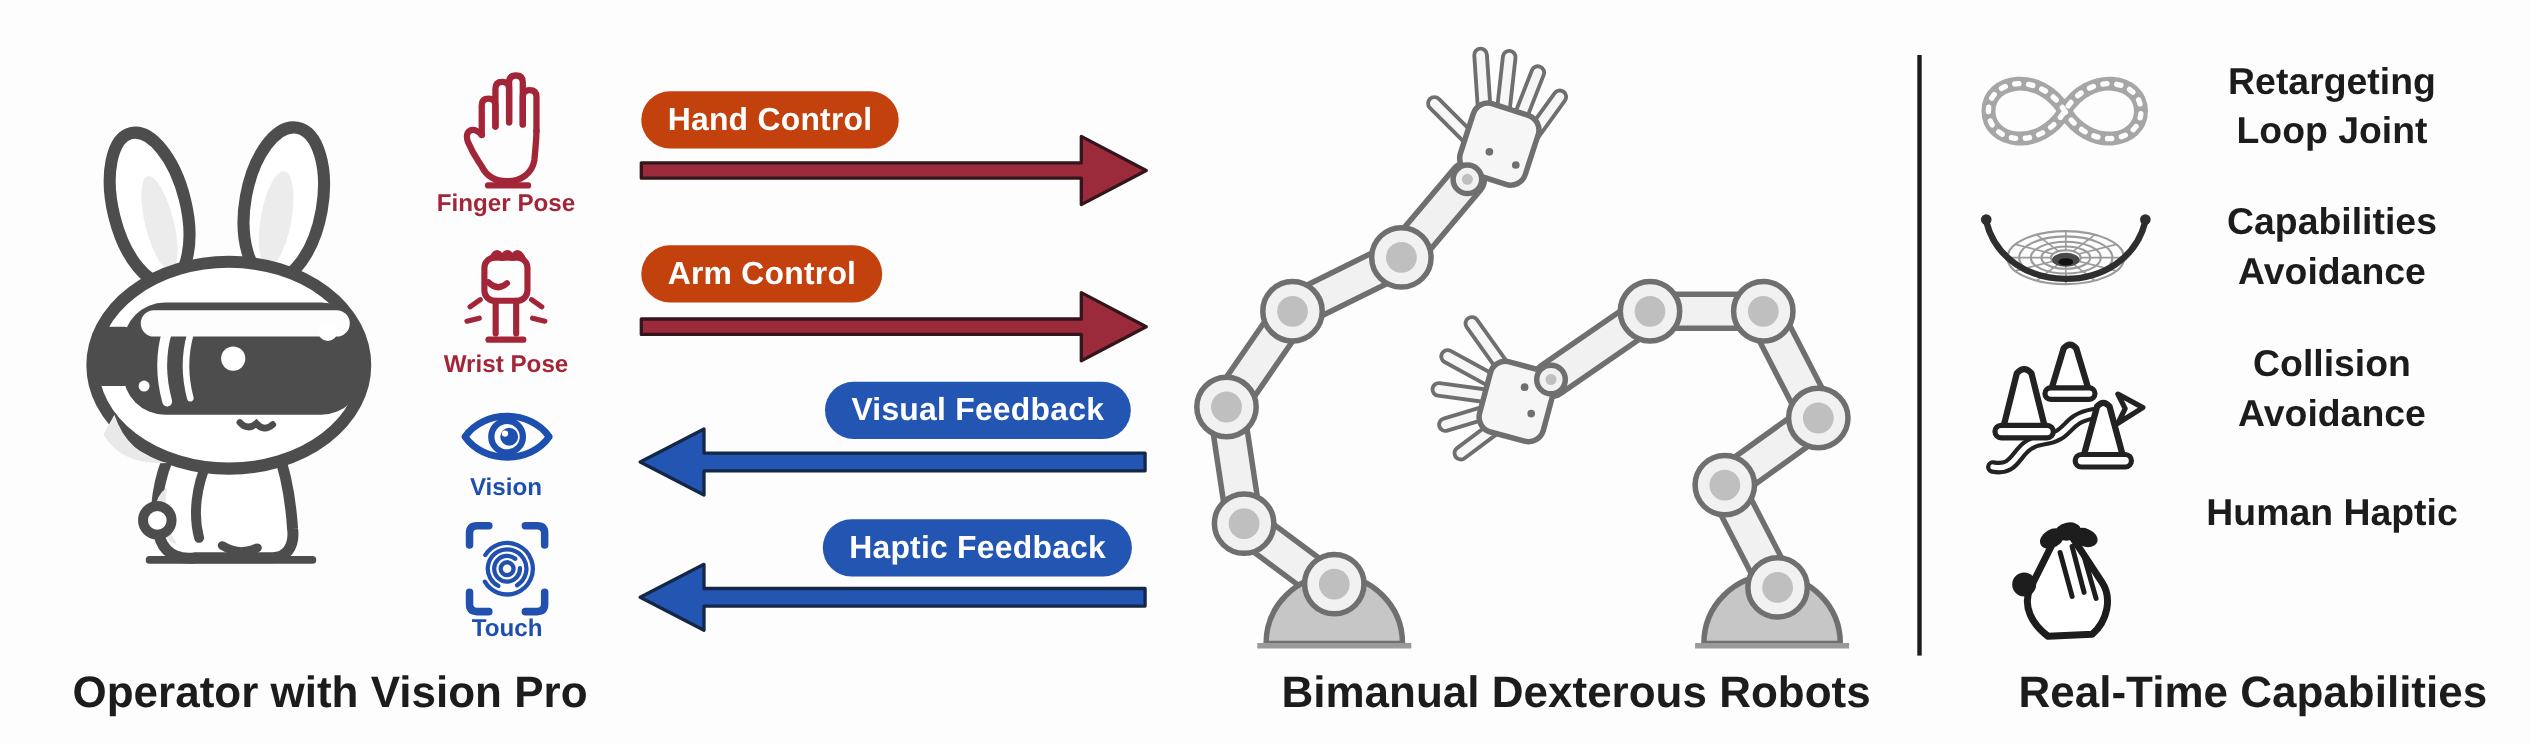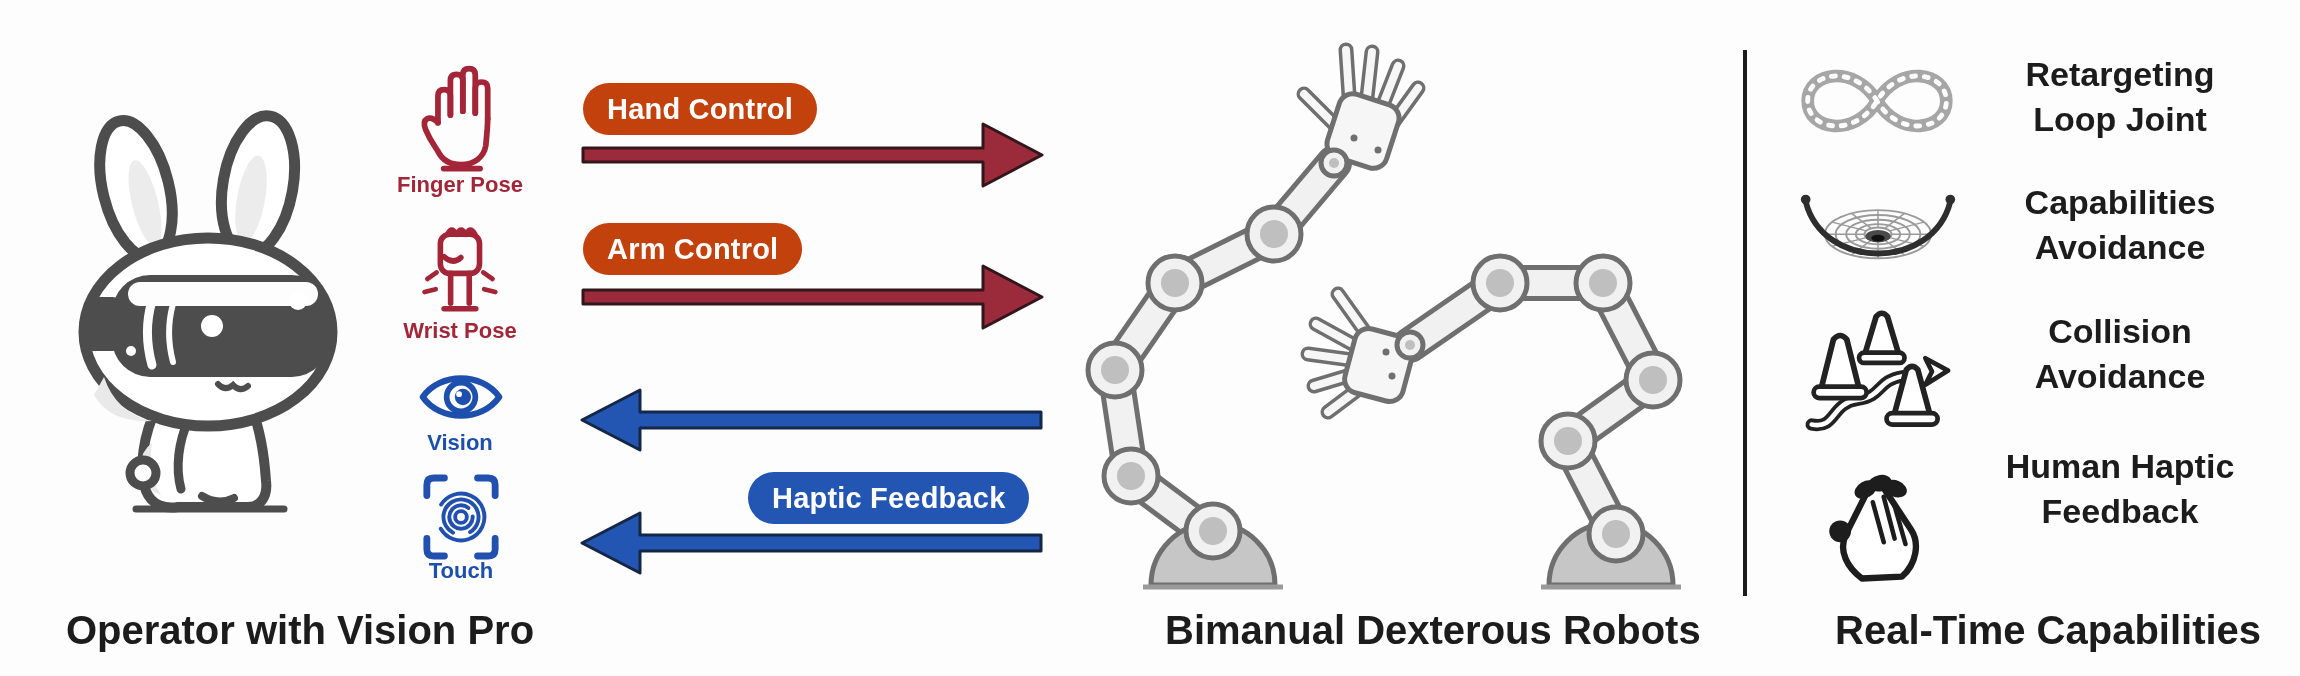--- a/index.html
+++ b/index.html
@@ -129,20 +129,21 @@
   <div class="pill red" style="left:583px;top:83px;">Hand Control</div>
   <svg class="abs" style="left:580px;top:118px;" width="466" height="74" viewBox="0 0 466 74">
     <polygon points="3,30 403,30 403,6 462,37 403,68 403,44 3,44" fill="#9b2a3b" stroke="#32161c" stroke-width="3" stroke-linejoin="round"></polygon>
   </svg>
 
   <div class="pill red" style="left:583px;top:223px;">Arm Control</div>
   <svg class="abs" style="left:580px;top:260px;" width="466" height="74" viewBox="0 0 466 74">
     <polygon points="3,30 403,30 403,6 462,37 403,68 403,44 3,44" fill="#9b2a3b" stroke="#32161c" stroke-width="3" stroke-linejoin="round"></polygon>
   </svg>
 
+  <div class="pill blue" style="left:750px;top:347px;">Visual Feedback</div>
   <svg class="abs" style="left:578px;top:386px;" width="466" height="70" viewBox="0 0 466 70">
     <polygon points="463,26 62,26 62,4 4,34 62,64 62,42 463,42" fill="#2355b2" stroke="#142747" stroke-width="3" stroke-linejoin="round"></polygon>
   </svg>
 
   <div class="pill blue" style="left:748px;top:472px;">Haptic Feedback</div>
   <svg class="abs" style="left:578px;top:509px;" width="466" height="70" viewBox="0 0 466 70">
     <polygon points="463,26 62,26 62,4 4,34 62,64 62,42 463,42" fill="#2355b2" stroke="#142747" stroke-width="3" stroke-linejoin="round"></polygon>
   </svg>
 
   <svg class="abs" style="left:1080px;top:40px;" width="640" height="560" viewBox="0 0 640 560">
@@ -335,18 +336,17 @@
     </g>
     <g fill="#1d1d1d">
       <ellipse cx="48" cy="38" rx="13" ry="9" transform="rotate(-30 48 38)"></ellipse>
       <ellipse cx="64" cy="31" rx="13" ry="9" transform="rotate(-10 64 31)"></ellipse>
       <ellipse cx="81" cy="37" rx="13" ry="9" transform="rotate(22 81 37)"></ellipse>
       <circle cx="20" cy="84" r="12"></circle>
     </g>
   </svg>
   <div class="cap-text" style="left:1960px;top:444px;">
     <div>Human Haptic</div>
-    <div>Feedback</div>
   </div>
 
   <div class="bottom-label" style="left:1835px;width:400px;">Real-Time Capabilities</div>
 
 </div>
 
 </body></html>

